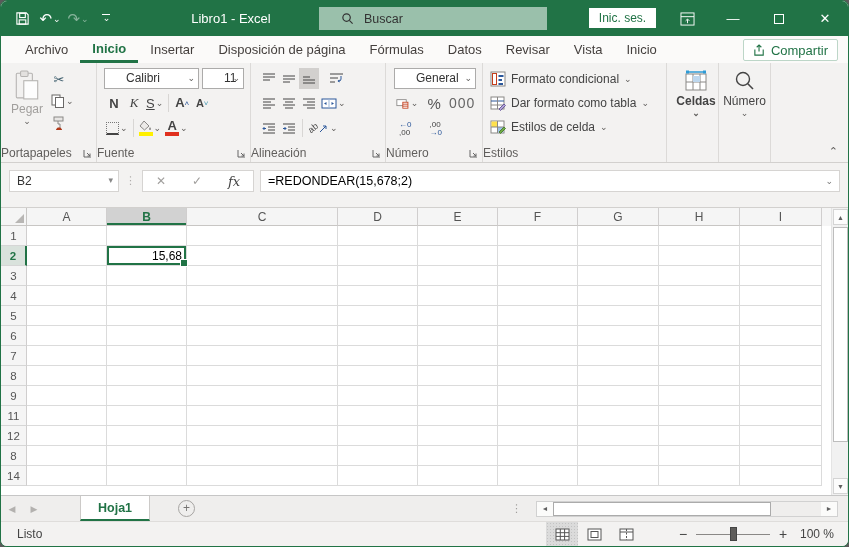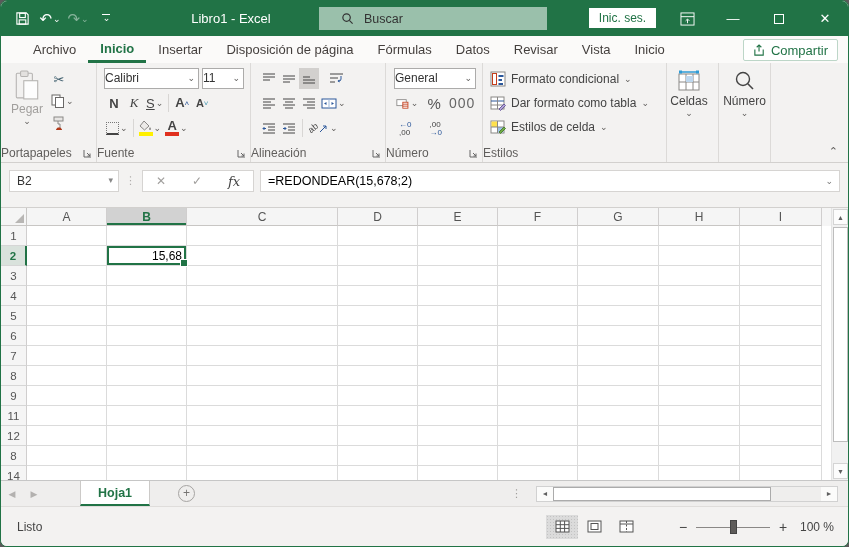--- a/index.html
+++ b/index.html
@@ -17,39 +17,39 @@
   .qat-custom { display:flex; flex-direction:column; align-items:center; }
   .qat-custom .bar { width:8px; border-top:1px solid #fff; margin-bottom:-2px; }
   .doc-title { position:absolute; left:150px; top:0; width:160px; height:35px; display:flex; align-items:center; justify-content:center; font-size:13px; color:#fff; }
   .searchbox { position:absolute; left:318px; top:6px; width:228px; height:23px; background:rgba(255,255,255,0.55); display:flex; align-items:center; padding-left:22px; gap:10px; }
   .searchbox span { font-size:12.5px; color:#333; }
   .signin { position:absolute; left:588px; top:7px; width:67px; height:20px; background:#fff; color:#217346; font-size:12px; display:flex; align-items:center; justify-content:center; }
   .wincontrols { position:absolute; right:0; top:0; height:35px; display:flex; }
   .winbtn { width:46px; height:35px; display:flex; align-items:center; justify-content:center; color:#fff; font-size:13px; }
   .maxbox { width:10px; height:10px; border:1px solid #fff; }
   
-  .tabsrow { height:27px; background:#FBFAF9; display:flex; align-items:stretch; padding-left:20px; position:relative; flex:0 0 auto; }
+  .tabsrow { height:27px; background:#FBFAF9; display:flex; align-items:stretch; padding-left:12px; position:relative; flex:0 0 auto; }
   .rtab { padding:0 12px; display:flex; align-items:center; font-size:13px; color:#443f3d; }
   .rtab.active { color:#217346; border-bottom:3px solid #217346; padding-bottom:0; font-weight:bold; }
   .share-btn { position:absolute; right:10px; top:3px; height:22px; border:1px solid #BDD6C8; background:#fff; color:#217346; font-size:13px; display:flex; align-items:center; gap:5px; padding:0 9px; border-radius:2px; }
   
   .ribbon { height:100px; background:#F3F2F1; border-bottom:1px solid #D2D0CE; display:flex; flex:0 0 auto; position:relative; }
   .grp { position:relative; border-right:1px solid #DCDAD8; padding-top:3px; }
   .grp-label { position:absolute; bottom:2px; left:0; right:0; text-align:left; font-size:12px; color:#605E5C; }
   .launcher { position:absolute; right:3px; bottom:3px; width:10px; height:10px; }
   .grp-body { height:78px; }
   .bigbtn { display:flex; flex-direction:column; align-items:center; justify-content:flex-start; width:44px; height:76px; padding-top:4px; gap:2px; }
   .bigbtn .blabel { font-size:12px; color:#444; }
   .bigbtn.disabled .blabel { color:#A19F9D; }
   .chev { font-size:9px; color:#605E5C; line-height:6px; }
   .minirow { height:22px; display:flex; align-items:center; }
   .sbtn { height:21px; min-width:20px; display:flex; align-items:center; justify-content:center; padding:0 2px; color:#444; }
   .sbtn .chev { margin-left:1px; }
   .sel { background:#D2D0CE; }
-  .combo { background:#fff; border:1px solid #ACABAA; height:21px; display:flex; align-items:center; font-size:12px; color:#333; padding-left:0; position:relative; }
+  .combo { background:#fff; border:1px solid #ACABAA; height:21px; display:flex; align-items:center; font-size:12px; color:#333; padding-left:21px; position:relative; }
   .combo .chev { position:absolute; right:3px; top:6px; }
   .glyph-b { font-weight:bold; font-size:13px; }
   .glyph-i { font-style:italic; font-family:"Liberation Serif", serif; font-size:13px; }
   .glyph-u { text-decoration:underline; font-size:13px; }
   .a-letter { font-size:13px; font-weight:bold; color:#444; line-height:10px; }
   .colorbar { width:14px; height:4px; margin-top:1px; }
   .caret-up { font-size:8px; color:#2B579A; vertical-align:super; }
   .vdiv { width:1px; height:18px; background:#D8D6D4; margin:0 3px; }
   .styles-row { display:flex; align-items:center; gap:5px; height:24px; padding:0 7px; font-size:12px; color:#444; }
   .num2 { display:flex; flex-direction:column; font-size:8px; line-height:8px; color:#444; align-items:flex-start; padding:0 3px; }
@@ -90,21 +90,21 @@
   .sheetbar { height:26px; background:#EFEEED; border-top:1px solid #C6C6C6; display:flex; align-items:center; flex:0 0 auto; }
   .navarr { width:22px; text-align:center; font-size:9px; color:#B3B1AF; }
   .sheettab { height:100%; background:#fff; border-left:1px solid #CCCAC8; border-right:1px solid #CCCAC8; border-bottom:2px solid #217346; display:flex; align-items:center; padding:0 17px; font-size:12.5px; font-weight:bold; color:#217346; margin-left:35px; }
   .addsheet { width:17px; height:17px; border:1px solid #A6A4A2; border-radius:50%; color:#767472; font-size:12px; line-height:14px; text-align:center; margin-left:28px; }
   .hdots { color:#A09E9C; font-size:11px; margin-left:auto; }
   .hscroll { width:302px; height:16px; border:1px solid #D1D1D1; background:#EFEEED; display:flex; margin:0 10px 0 14px; }
   .hscrbtn { width:16px; height:14px; background:#FBFBFA; color:#606060; font-size:7px; display:flex; align-items:center; justify-content:center; }
   .hthumb { width:218px; height:14px; background:#fff; border:1px solid #ABABAB; }
   .htrack { flex:1; }
   
-  .statusbar { height:40px; background:#F3F2F1; border-top:1px solid #DFDDDB; display:flex; align-items:center; flex:0 0 auto; }
+  .statusbar { height:25px; background:#F3F2F1; border-top:1px solid #DFDDDB; display:flex; align-items:center; flex:0 0 auto; }
   .statustext { font-size:12px; color:#444; margin-left:16px; }
   .viewbtns { display:flex; margin-left:auto; }
   .viewbtn { width:32px; height:24px; display:flex; align-items:center; justify-content:center; }
   .viewbtn.selected { background:#DBDBDB; background-image:radial-gradient(#c3c3c3 0.8px, transparent 0.9px); background-size:3px 3px; }
   .zoomout, .zoomin { width:26px; text-align:center; font-size:14px; color:#444; }
   .zoomout { margin-left:28px; }
   .slider { width:74px; height:24px; position:relative; }
   .slider .track { position:absolute; left:0; right:0; top:12px; border-top:1px solid #8A8886; }
   .slider .tick { position:absolute; left:50%; top:8px; height:8px; border-left:1px solid #8A8886; }
   .slider .thumb { position:absolute; left:34px; top:5px; width:7px; height:14px; background:#5E5C5A; border:1px solid #444; }
@@ -515,21 +515,21 @@
             <path d="M9 13 L14 8 L15.5 9.5 L10.5 14.5 z" fill="#70AD47" stroke="#507E33"></path>
           </svg>
           <span>Estilos de celda</span>
           <span class="chev">⌄</span>
         </div>
       </div>
       <span class="grp-label">Estilos</span>
     </div>
 
     <div class="grp" style="width:52px">
-      <div class="grp-body" style="display:flex; justify-content:flex-start;">
+      <div class="grp-body" style="display:flex; justify-content:flex-end;font-weight:bold;">
         <div class="bigbtn">
           <svg width="24" height="22" viewBox="0 0 24 22">
             <rect x="2" y="4" width="20" height="16" fill="#fff" stroke="#8A8886"></rect>
             <line x1="2" y1="12" x2="22" y2="12" stroke="#8A8886"></line>
             <line x1="9" y1="4" x2="9" y2="20" stroke="#8A8886"></line>
             <line x1="16" y1="4" x2="16" y2="20" stroke="#8A8886"></line>
             <line x1="4" y1="2" x2="20" y2="2" stroke="#2E9BD6" stroke-width="1.5"></line>
             <rect x="2" y="0.5" width="3" height="3" fill="#2E9BD6"></rect>
             <rect x="19" y="0.5" width="3" height="3" fill="#2E9BD6"></rect>
             <rect x="9" y="6" width="7" height="6" fill="#BDD7EE"></rect>

